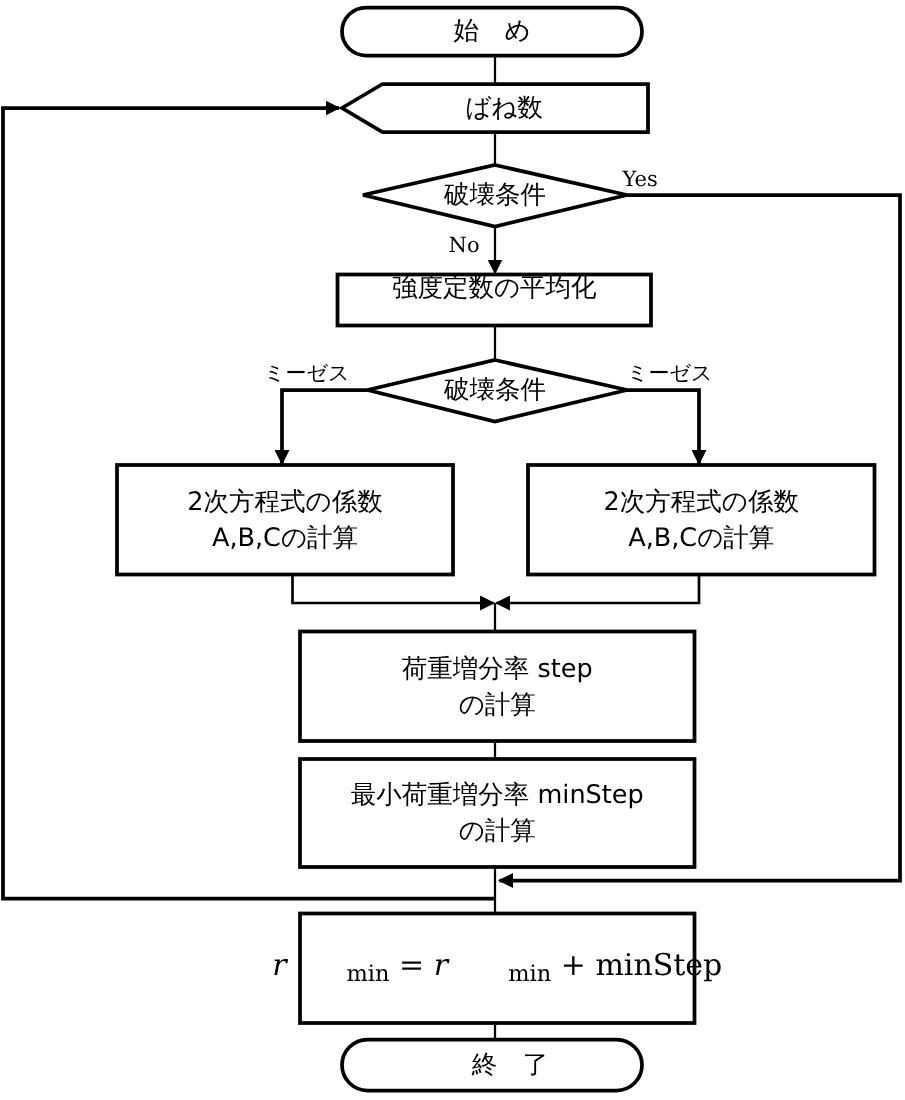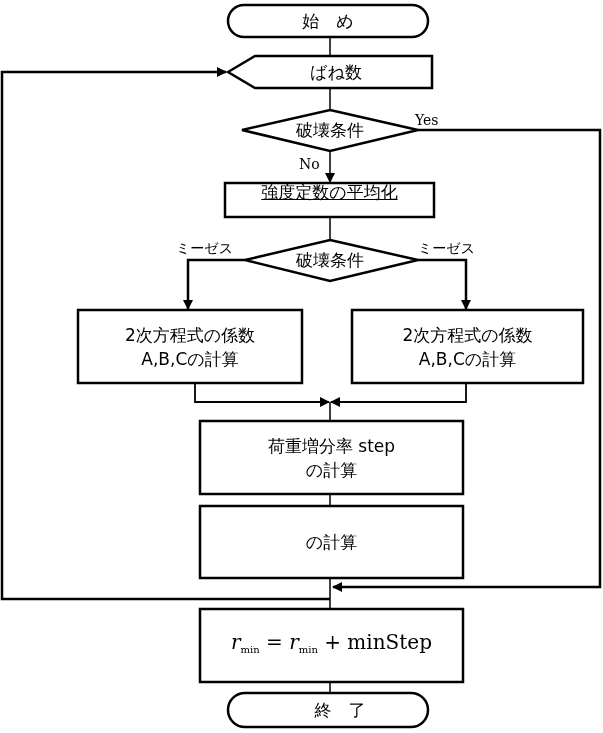--- a/index.html
+++ b/index.html
@@ -5,21 +5,21 @@
     html, body { margin:0; padding:0; background:#fff; }
     body { width:603px; height:733px; position:relative; overflow:hidden;
            font-family:"DejaVu Sans", sans-serif; color:#000; }
     svg { position:absolute; left:0; top:0; }
     .node-text { position:absolute; text-align:left; font-size:17px; line-height:24px;
                  display:flex; flex-direction:column; align-items:center; justify-content:center; }
     .lbl { position:absolute; font-size:14px; white-space:nowrap; }
     .serif { font-family:"DejaVu Serif", serif; }
     .math { font-family:"DejaVu Serif", serif; font-size:20px; line-height:26px; white-space:nowrap; }
     .math i { font-style:italic; }
-    .math sub { font-size:10px; font-style:normal; vertical-align:-4px; }
+    .math sub { font-size:15px; font-style:normal; vertical-align:-4px;margin-left:40px; }
   </style>
 </head>
 <body>
 
 <svg width="603" height="733" viewBox="0 0 603 733">
   <defs>
     <marker id="ah" markerWidth="10" markerHeight="10" refX="9" refY="5" orient="auto" markerUnits="userSpaceOnUse">
       <path d="M0,0 L10,5 L0,10 z" fill="#000"></path>
     </marker>
   </defs>
@@ -63,36 +63,37 @@
 
     <rect x="228" y="693" width="200" height="34" rx="17" ry="17" fill="#fff"></rect>
   </g>
 </svg>
 
 <div class="node-text" style="left:228px;top:5px;width:200px;height:32px;">始　め</div>
 <div class="node-text" style="left:240px;top:56px;width:192px;height:32px;">ばね数</div>
 <div class="node-text" style="left:262px;top:118px;width:136px;height:24px;">破壊条件</div>
 <div class="lbl serif" style="left:415px;top:112px;">Yes</div>
 <div class="lbl serif" style="left:299px;top:156px;">No</div>
-<div class="node-text" style="left:225px;top:183px;width:209px;height:18px;text-decoration:underline;">強度定数の平均化</div>
+<div class="node-text" style="left:225px;top:183px;width:209px;height:18px;">強度定数の平均化</div>
 <div class="node-text" style="left:262px;top:248px;width:136px;height:24px;">破壊条件</div>
 <div class="lbl" style="left:176px;top:240px;">ミーゼス</div>
 <div class="lbl" style="left:418px;top:240px;">ミーゼス</div>
 
 <div class="node-text" style="left:78px;top:310px;width:224px;height:73px;">
   <span>2次方程式の係数</span>
   <span>A,B,Cの計算</span>
 </div>
 <div class="node-text" style="left:352px;top:310px;width:231px;height:73px;">
   <span>2次方程式の係数</span>
   <span>A,B,Cの計算</span>
 </div>
 <div class="node-text" style="left:200px;top:421px;width:263px;height:73px;">
   <span>荷重増分率 step</span>
   <span>の計算</span>
 </div>
 <div class="node-text" style="left:200px;top:506px;width:263px;height:72px;">
+  <span>最小荷重増分率 minStep</span>
   <span>の計算</span>
 </div>
 <div class="node-text" style="left:200px;top:609px;width:263px;height:73px;">
   <span class="math"><i>r</i><sub>min</sub> <span>=</span> <i>r</i><sub>min</sub> <span>+</span> <span>minStep</span></span>
 </div>
 <div class="node-text" style="left:240px;top:693px;width:200px;height:34px;">終　了</div>
 
 </body></html>

